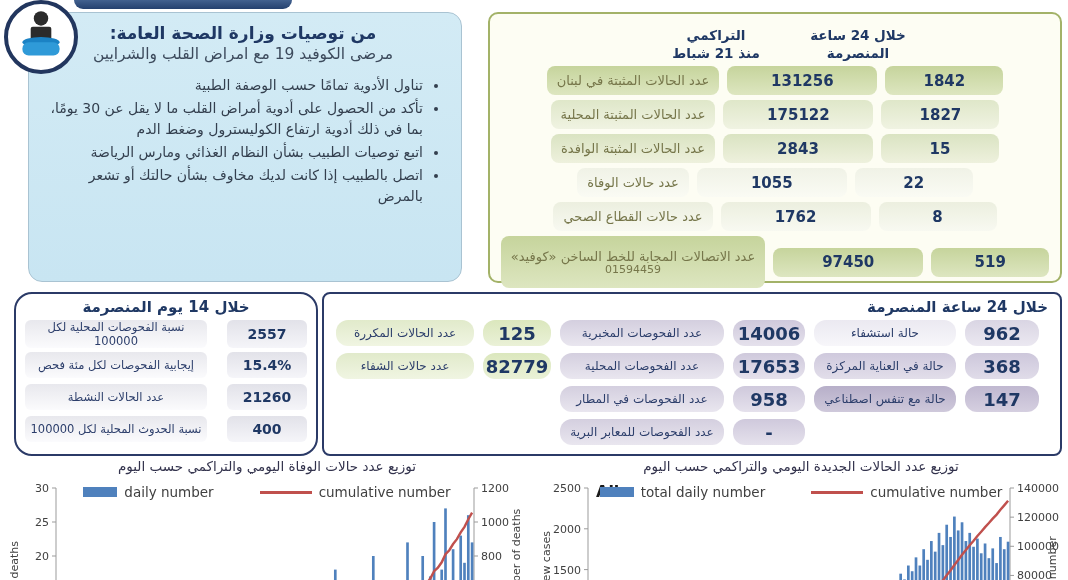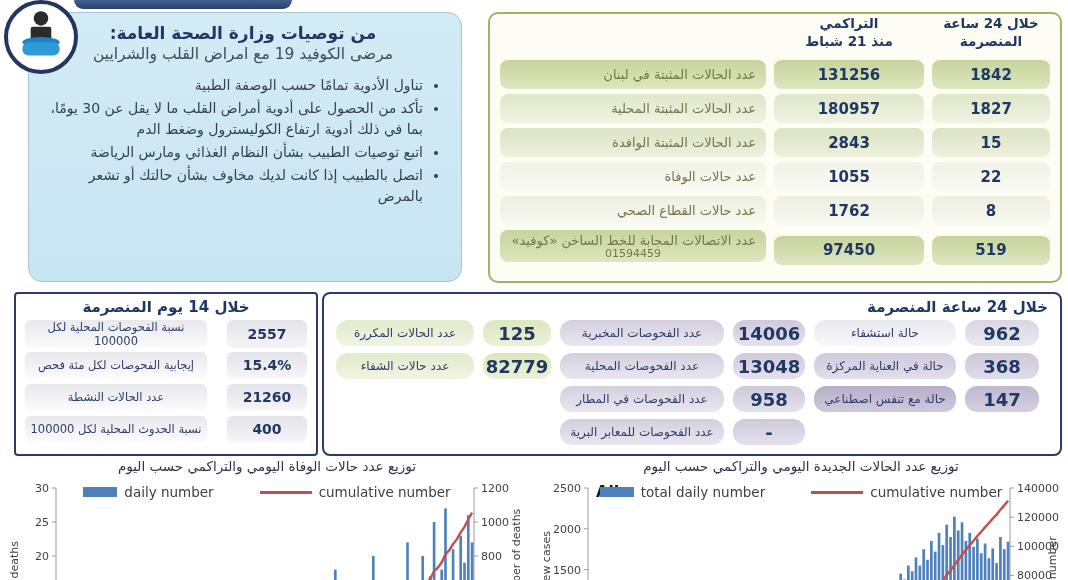--- a/index.html
+++ b/index.html
@@ -22,42 +22,42 @@
   .reco-list li{ font-size:14px; color:#333f4e; line-height:1.5; margin-bottom:2px; }
 
   
   .icon-badge{ position:absolute; left:4px; top:0px; width:74px; height:74px;
     background:#ffffff; border:4px solid #22365e; border-radius:50%; z-index:3; }
   .icon-badge svg{ width:100%; height:100%; display:block; }
 
   
   .sum-table{ position:absolute; left:488px; top:12px; width:574px; height:271px;
     background:#fdfdf3; border:2px solid #a3b268; border-radius:10px;
-    padding:0 10px; display:flex; flex-direction:column; }
+    padding:12px 10px; display:flex; flex-direction:column;align-items:center; }
   .st-head{ display:grid; grid-template-columns:1fr 150px 118px; gap:8px; height:42px; margin-bottom:4px; }
   .st-head div{ text-align:center; font-weight:bold; font-size:13.5px; color:#1f3864;
     white-space:pre-line; line-height:1.35; }
   .st-row{ display:grid; grid-template-columns:1fr 150px 118px; gap:8px; height:29px;
     margin-bottom:5px; align-items:stretch; }
   .st-row.tall{ height:40px; }
   .st-label{ border-radius:8px; direction:rtl; display:flex; flex-direction:column;
     justify-content:center; padding:0 10px; font-size:13px; color:#76764a; text-align:right; }
   .st-label .phone{ font-size:11px; color:#76764a; text-align:center; line-height:1; }
   .st-val{ border-radius:8px; display:flex; align-items:center; justify-content:center;
     font-weight:bold; font-size:15px; color:#1f3864; align-self:center; height:29px; width:100%; }
   .g0{ background:linear-gradient(180deg,#c6d49c,#dde6c0); }
   .g1{ background:linear-gradient(180deg,#dfe7c9,#f0f3e2); }
   .g2{ background:linear-gradient(180deg,#dae3c2,#eef1dd); }
   .g3{ background:linear-gradient(180deg,#f0f2e6,#fafbf4); }
   .g4{ background:linear-gradient(180deg,#ecefdf,#f8f9f1); }
   .g5{ background:linear-gradient(180deg,#c6d49c,#dde6c0); }
 
   
   .box14{ position:absolute; left:14px; top:292px; width:304px; height:164px;
-    background:#ffffff; border:2.5px solid #2b3a67; border-radius:4px; padding:4px 9px; }
+    background:#ffffff; border:2.5px solid #2b3a67; border-radius:18px; padding:4px 9px; }
   .box14 .bx-title{ text-align:center; font-weight:bold; font-size:15px; color:#1f3864; height:22px; }
   .b14-row{ display:grid; grid-template-columns:1fr 80px; gap:20px; height:26px; margin-bottom:6px; }
   .b14-label{ background:linear-gradient(180deg,#e8e8ed,#fbfbfd); border-radius:6px;
     display:flex; align-items:center; justify-content:center; font-size:11.5px; color:#2c3e6b;
     direction:rtl; text-align:center; }
   .b14-val{ background:linear-gradient(180deg,#e2e2e9,#f5f5f9); border-radius:6px;
     display:flex; align-items:center; justify-content:center; font-weight:bold; font-size:14px; color:#1f3864; }
 
   
   .box24{ position:absolute; left:322px; top:292px; width:740px; height:164px;
@@ -127,40 +127,40 @@
 المنصرمة</div>
   </div>
 
   <div class="st-row">
     <div class="st-label g0">عدد الحالات المثبتة في لبنان</div>
     <div class="st-val g0">131256</div>
     <div class="st-val g0">1842</div>
   </div>
   <div class="st-row">
     <div class="st-label g1">عدد الحالات المثبتة المحلية</div>
-    <div class="st-val g1">180957</div>
+    <div class="st-val g1">175122</div>
     <div class="st-val g1">1827</div>
   </div>
   <div class="st-row">
     <div class="st-label g2">عدد الحالات المثبتة الوافدة</div>
     <div class="st-val g2">2843</div>
     <div class="st-val g2">15</div>
   </div>
   <div class="st-row">
     <div class="st-label g3">عدد حالات الوفاة</div>
     <div class="st-val g3">1055</div>
     <div class="st-val g3">22</div>
   </div>
   <div class="st-row">
     <div class="st-label g4">عدد حالات القطاع الصحي</div>
     <div class="st-val g4">1762</div>
     <div class="st-val g4">8</div>
   </div>
   <div class="st-row tall">
-    <div class="st-label g5" style="height:32px;">
+    <div class="st-label g5" style="height:52px;">
       <span>عدد الاتصالات المجابة للخط الساخن «كوفيد»</span>
       <span class="phone">01594459</span>
     </div>
     <div class="st-val g5">97450</div>
     <div class="st-val g5">519</div>
   </div>
 </div>
 
 <div class="box14">
   <div class="bx-title">خلال 14 يوم المنصرمة</div>
@@ -189,21 +189,21 @@
     <div class="cell grn-l" style="grid-row:1;grid-column:1">عدد الحالات المكررة</div>
     <div class="cell val grn-v" style="grid-row:1;grid-column:2">125</div>
     <div class="cell tst" style="grid-row:1;grid-column:3">عدد الفحوصات المخبرية</div>
     <div class="cell val tst-v" style="grid-row:1;grid-column:4">14006</div>
     <div class="cell hsp0" style="grid-row:1;grid-column:5">حالة استشفاء</div>
     <div class="cell val hsp0v" style="grid-row:1;grid-column:6">962</div>
 
     <div class="cell grn-l" style="grid-row:2;grid-column:1">عدد حالات الشفاء</div>
     <div class="cell val grn-v" style="grid-row:2;grid-column:2">82779</div>
     <div class="cell tst" style="grid-row:2;grid-column:3">عدد الفحوصات المحلية</div>
-    <div class="cell val tst-v" style="grid-row:2;grid-column:4">13048</div>
+    <div class="cell val tst-v" style="grid-row:2;grid-column:4">17653</div>
     <div class="cell hsp1" style="grid-row:2;grid-column:5">حالة في العناية المركزة</div>
     <div class="cell val hsp1v" style="grid-row:2;grid-column:6">368</div>
 
     <div class="cell tst" style="grid-row:3;grid-column:3">عدد الفحوصات في المطار</div>
     <div class="cell val tst-v" style="grid-row:3;grid-column:4">958</div>
     <div class="cell hsp2" style="grid-row:3;grid-column:5">حالة مع تنفس اصطناعي</div>
     <div class="cell val hsp2v" style="grid-row:3;grid-column:6">147</div>
 
     <div class="cell tst" style="grid-row:4;grid-column:3">عدد الفحوصات للمعابر البرية</div>
     <div class="cell val tst-v" style="grid-row:4;grid-column:4">-</div>

